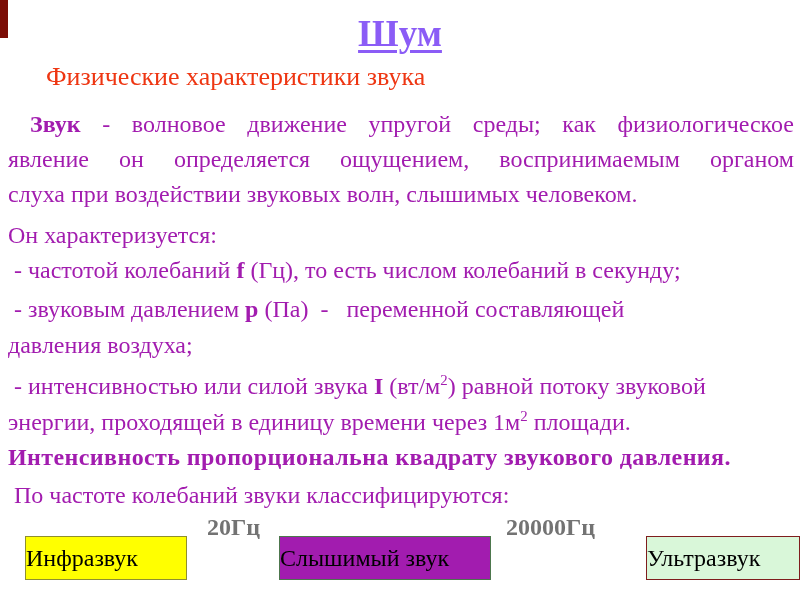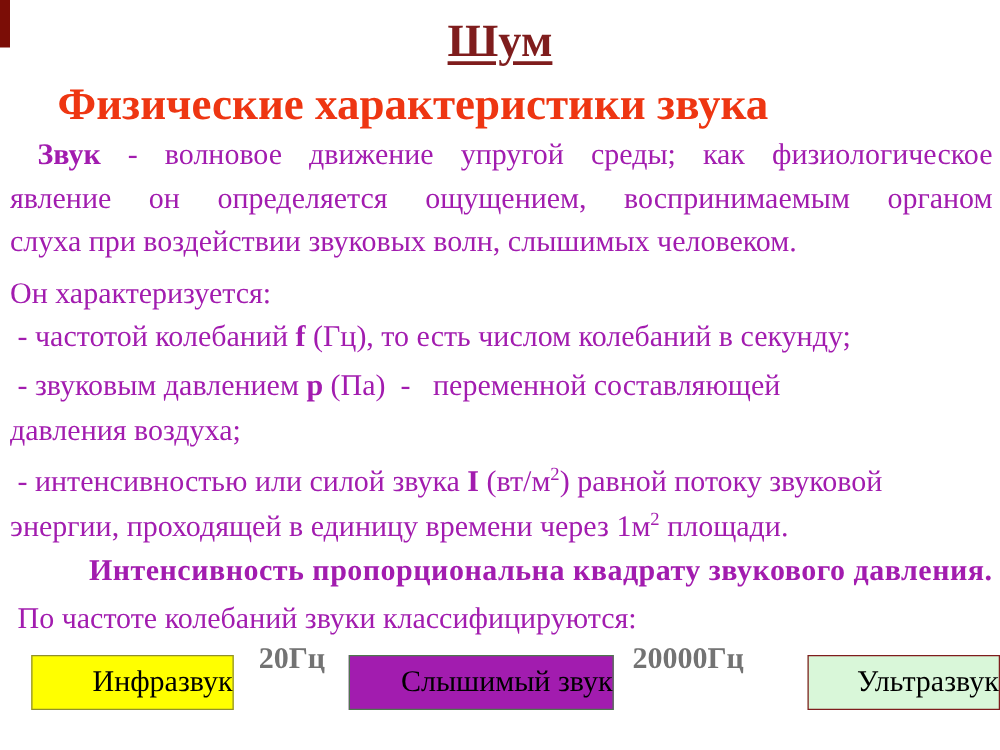--- a/index.html
+++ b/index.html
@@ -24,35 +24,35 @@
   }
   .title {
     display: inline-block;
     font-size: 37px; font-weight: bold;
     text-decoration: underline;
     text-decoration-thickness: 3px;
     text-underline-offset: 4px;
   }
   .subtitle {
     position: absolute; left: 46px; top: 62px;
-    font-size: 36px; font-weight: bold;
+    font-size: 26px; font-weight: normal;
   }
   .body-block {
     position: absolute; left: 8px; width: 786px;
     font-size: 24px; color: #a21caf; line-height: 35px;
   }
   .jline { text-align: justify; text-align-last: justify; }
   .indent { padding-left: 22px; }
   .pline { white-space: pre-wrap; }
   .b { font-weight: bold; }
   .sup { font-size: 0.62em; vertical-align: super; line-height: 0; }
   .bold-line { font-weight: bold; letter-spacing: 0.4px; }
   .box {
-    position: absolute; top: 524px; height: 42px;
-    display: flex; align-items: center; justify-content: flex-end;
+    position: absolute; top: 536px; height: 42px;
+    display: flex; align-items: center; justify-content: flex-start;
     font-size: 24px; color: #000000;
   }
   .box-infra  { left: 25px;  width: 160px; border: 1px solid #8f8f2f; }
   .box-audib  { left: 279px; width: 210px; border: 1px solid #4d774d; }
   .box-ultra  { left: 646px; width: 152px; border: 1px solid #7f1d1d; }
   .freq {
     position: absolute; top: 505px; height: 44px;
     display: flex; align-items: center;
     font-size: 24px; font-weight: bold; color: #737373;
   }
@@ -60,21 +60,21 @@
   .freq-high { left: 506px; }
 </style>
 </head>
 <body>
 
 <div id="slide">
 
   <div class="corner-bar" style="background-color: rgb(123, 13, 6);"></div>
 
   <div class="title-wrap">
-    <span class="title" style="color: #7f1d1d; text-align: right;">Шум</span>
+    <span class="title" style="color: #8b5cf6; text-align: right;">Шум</span>
   </div>
 
   <div class="subtitle" style="color: rgb(238, 54, 18);">Физические характеристики звука</div>
 
   <div class="body-block" style="top:107px;">
     <div class="jline indent"><span class="b">Звук</span><span> - волновое движение упругой среды; как физиологическое</span></div>
     <div class="jline"><span>явление он определяется ощущением, воспринимаемым органом</span></div>
     <div><span>слуха при воздействии звуковых волн, слышимых человеком.</span></div>
   </div>
 
@@ -85,21 +85,21 @@
   <div class="body-block" style="top:291px; line-height:36px;">
     <div class="pline"><span> - звуковым давлением </span><span class="b">p</span><span> (Па)  -   переменной составляющей</span></div>
     <div class="pline"><span>давления воздуха;</span></div>
   </div>
 
   <div class="body-block" style="top:368px; line-height:36px;">
     <div class="pline"><span> - интенсивностью или силой звука </span><span class="b">I</span><span> (вт/м</span><span class="sup">2</span><span>) равной потоку звуковой</span></div>
     <div class="pline"><span>энергии, проходящей в единицу времени через 1м</span><span class="sup">2</span><span> площади.</span></div>
   </div>
 
-  <div class="body-block bold-line" style="top:440px;text-align:right;">Интенсивность пропорциональна квадрату звукового давления.</div>
+  <div class="body-block bold-line" style="top:440px;">Интенсивность пропорциональна квадрату звукового давления.</div>
 
   <div class="body-block pline" style="top:478px;"> По частоте колебаний звуки классифицируются:</div>
 
   <div class="box box-infra" style="background-color: rgb(255, 255, 0);">
     <span>Инфразвук</span>
   </div>
 
   <div class="freq freq-low">20Гц</div>
 
   <div class="box box-audib" style="background-color: #a21caf;">

